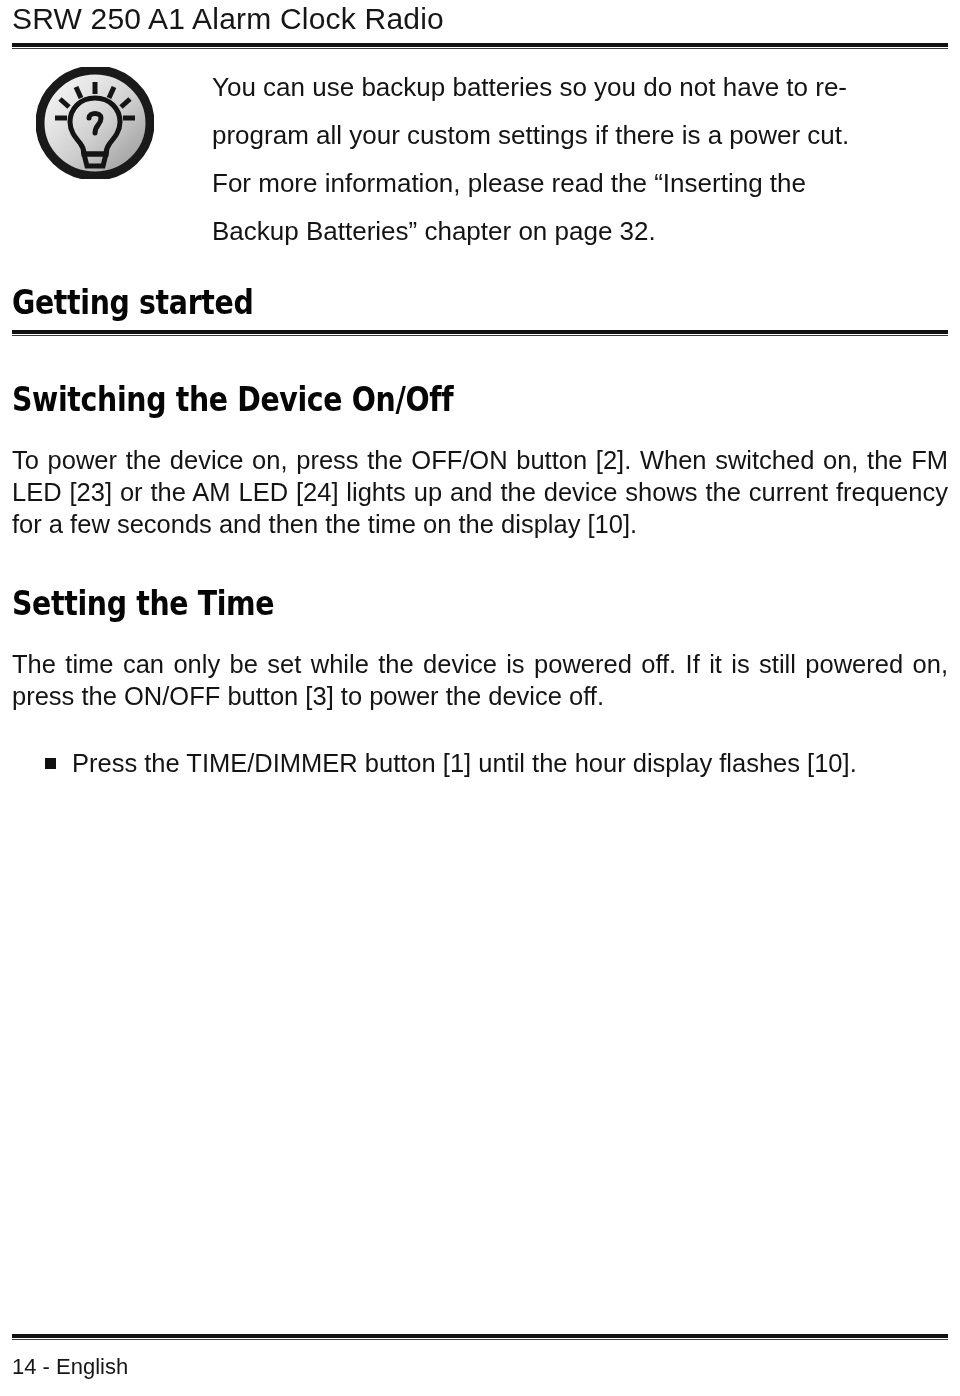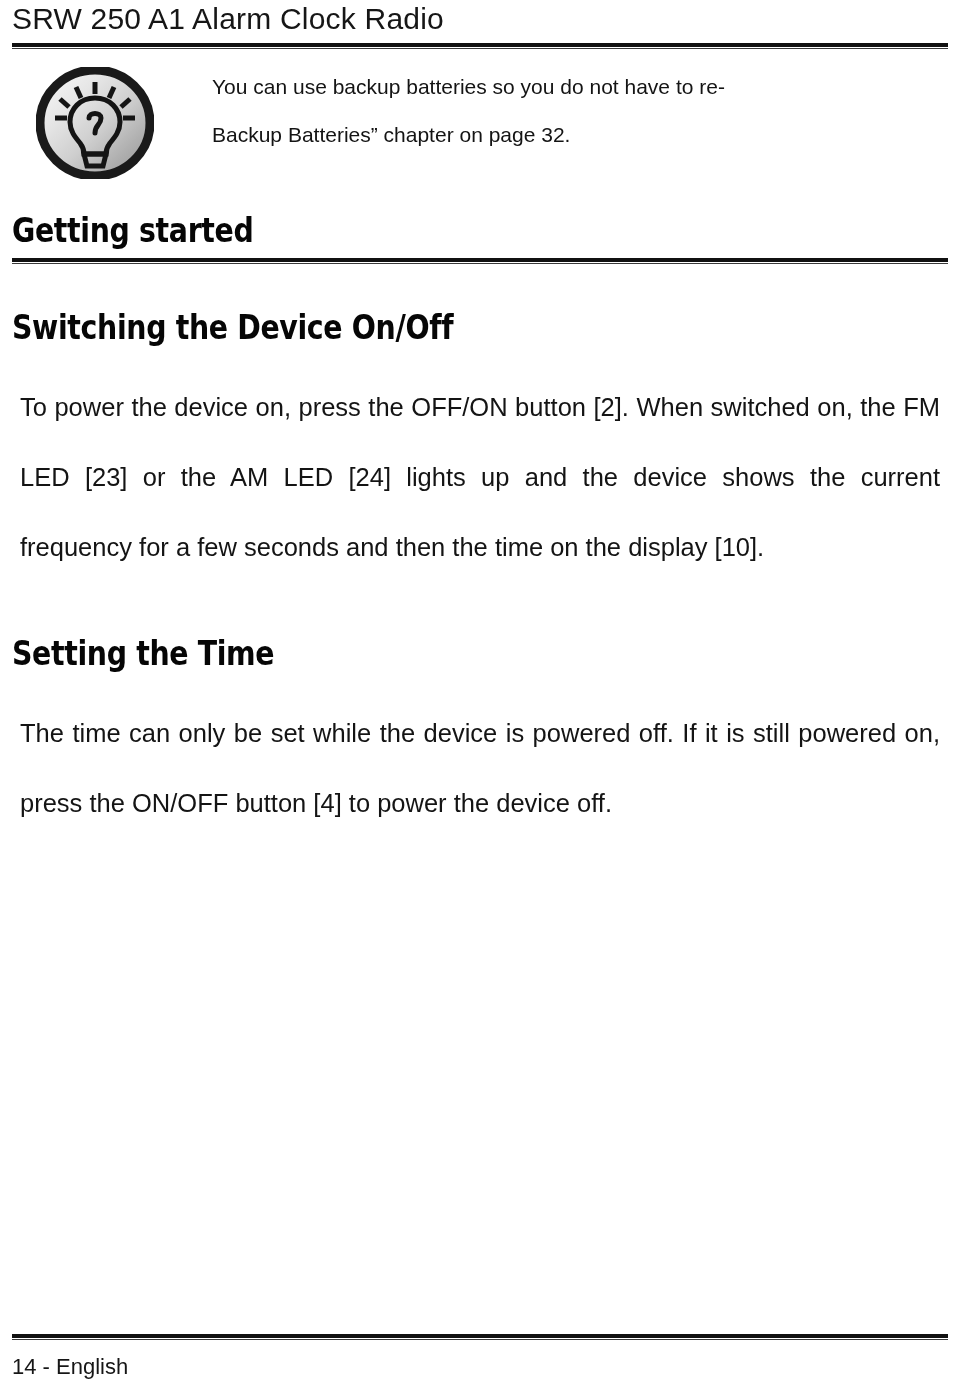--- a/index.html
+++ b/index.html
@@ -63,21 +63,21 @@
     left: 24px;
     top: 4px;
     width: 118px;
     height: 112px;
   }
   .tip-icon svg { display: block; width: 118px; height: 112px; }
 
   .tip-text {
     margin-left: 200px;
     margin-right: 6px;
-    font-size: 21px;
+    font-size: 26px;
     line-height: 48px;
     color: #141414;
     text-align: left;
   }
   .tip-text p { margin: 0; }
 
   
   .h1 {
     font-family: "DejaVu Sans", "Liberation Sans", sans-serif;
     font-size: 33px;
@@ -98,23 +98,23 @@
     color: #060606;
     margin: 0;
     transform: scaleX(0.86);
     transform-origin: left center;
   }
   .h2.spaced-top { margin-top: 44px; }
 
   
   .body-para {
     font-size: 25.5px;
-    line-height: 70px;
+    line-height: 32px;
     color: #141414;
-    margin: 8px;
+    margin: 0;
     text-align: justify;
     text-justify: inter-word;
     hyphens: none;
   }
 
   .para-gap-lg { margin-top: 24px; }
   .para-gap-sm { margin-top: 6px; }
 
   
   .bullet-list {
@@ -195,36 +195,44 @@
         <path d="M59 31 C44 31 34 42 34 55 C34 64 39 70 44 76 C47 80 48 83 48 87 L70 87 C70 83 71 80 74 76 C79 70 84 64 84 55 C84 42 74 31 59 31 Z" fill="none" stroke="#141414" stroke-width="5"></path>
 
         <path d="M53 51 C53 45 65 45 65 51 C65 58 59 58 59 66" fill="none" stroke="#141414" stroke-width="5" stroke-linecap="round"></path>
 
         <path d="M48 87 L70 87 L67 99 L51 99 Z" fill="none" stroke="#141414" stroke-width="5"></path>
       </svg>
     </div>
 
     <div class="tip-text">
       <p>You can use backup batteries so you do not have to re-</p>
+      <p>program all your custom settings if there is a power cut.</p>
+      <p>For more information, please read the “Inserting the</p>
       <p>Backup Batteries” chapter on page 32.</p>
     </div>
   </div>
 
   <h1 class="h1">Getting started</h1>
 
   <div class="rule-double"></div>
 
   <h2 class="h2 spaced-top">Switching the Device On/Off</h2>
 
   <p class="body-para para-gap-lg">To power the device on, press the OFF/ON button [2]. When switched on, the FM LED [23] or the AM LED [24] lights up and the device shows the current frequency for a few seconds and then the time on the display [10].</p>
 
 
   <h2 class="h2 spaced-top">Setting the Time</h2>
 
-  <p class="body-para para-gap-lg">The time can only be set while the device is powered off. If it is still powered on, press the ON/OFF button [4] to power the device off.</p>
-
+  <p class="body-para para-gap-lg">The time can only be set while the device is powered off. If it is still powered on, press the ON/OFF button [3] to power the device off.</p>
+
+  <ul class="bullet-list">
+    <li class="bullet-item">
+      <span class="bullet-mark"></span>
+      <span>Press the TIME/DIMMER button [1] until the hour display flashes [10].</span>
+    </li>
+  </ul>
 
   <div class="spacer"></div>
 
   <div class="footer-rule"></div>
   <div class="footer-text">14 - English</div>
 
 </div>
 
 </body></html>

